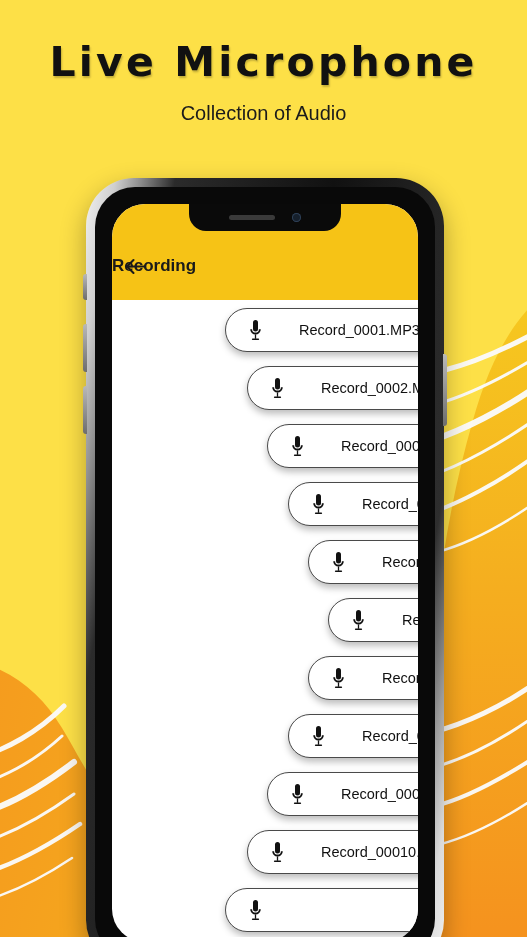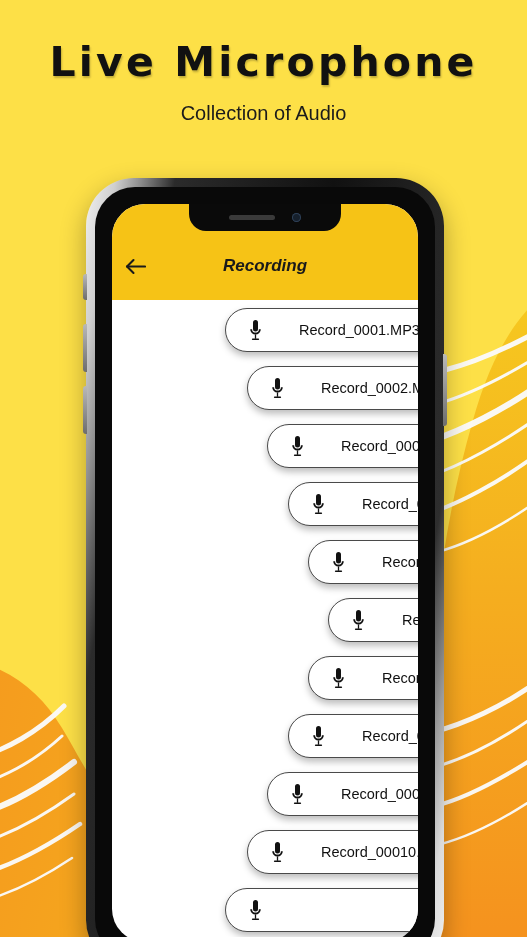--- a/index.html
+++ b/index.html
@@ -170,26 +170,24 @@
     display: flex;
     align-items: center;
     justify-content: center;
     cursor: pointer;
   }
   #back-button svg { display: block; }
   #appbar-title {
     position: absolute;
     left: 0;
     width: 100%;
-    text-align: center;
     font-size: 17px;
     font-weight: bold;
     color: #1a1a1a;
     pointer-events: none;
-    font-style: italic;
   }
 
   
   #recording-list {
     position: absolute;
     left: 0;
     top: 96px;
     width: 100%;
     bottom: 0;
     overflow: visible;

